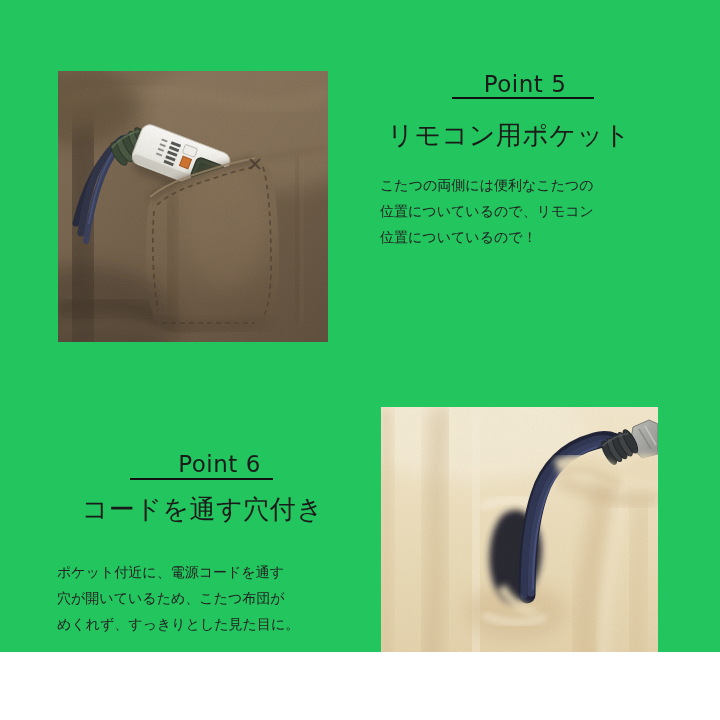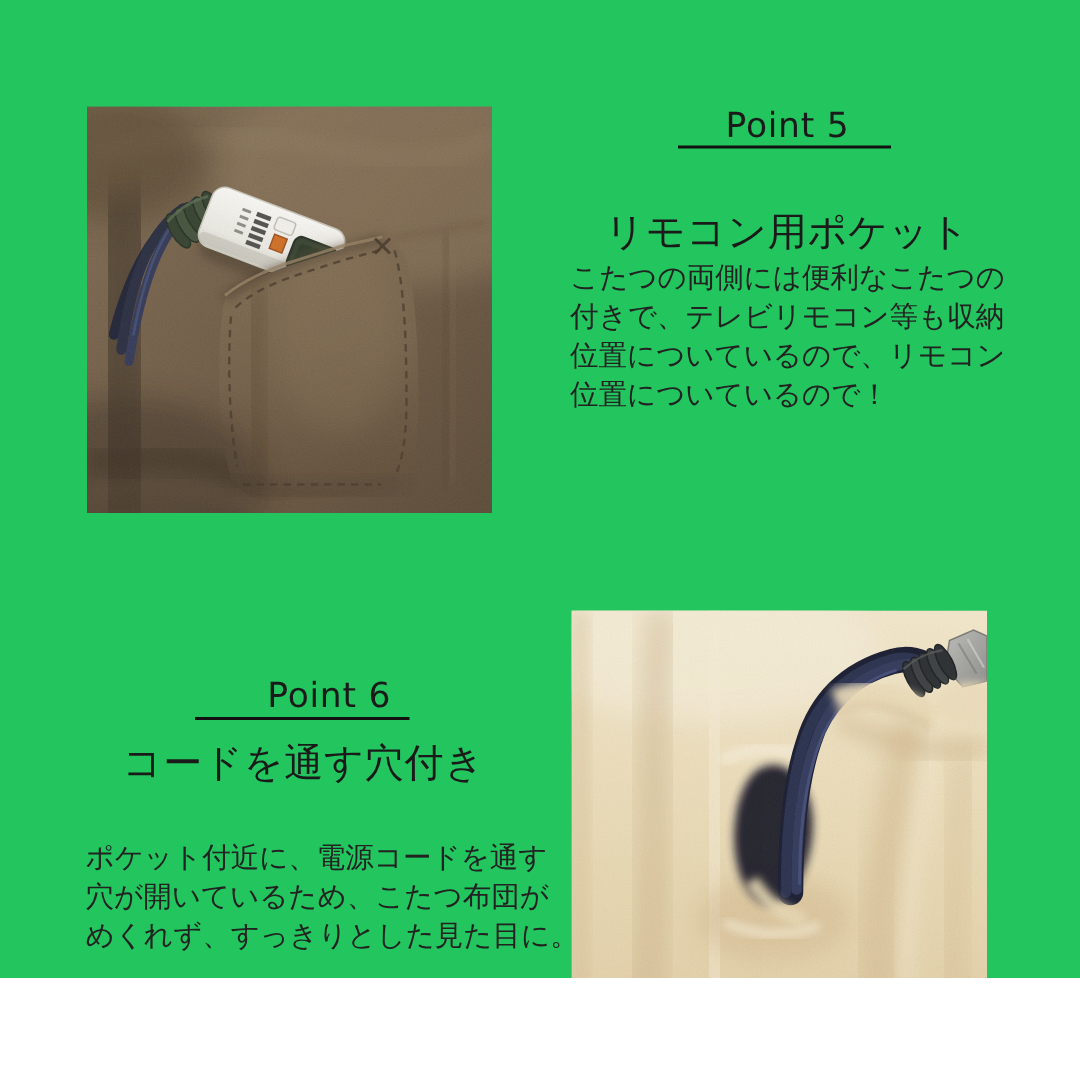--- a/index.html
+++ b/index.html
@@ -25,21 +25,21 @@
   }
   .pt-title{
     font-size:26px;
     line-height:34px;
     text-align:center;
     color:#1a1a1a;
     letter-spacing:0.5px;
     white-space:nowrap;
   }
   .pt-body{
-    font-size:19px;
+    font-size:14px;
     line-height:26px;
     color:#222222;
     letter-spacing:0px;
     white-space:nowrap;
   }
   .photo{display:block;}
   svg{display:block;}
 </style>
 </head>
 <body>
@@ -150,24 +150,23 @@
         <path d="M96,248 C120,258 180,260 210,250" stroke="#33261a" stroke-width="6" fill="none" opacity="0.45" filter="url(#b6)"></path>
       </g>
 
       <ellipse cx="28" cy="252" rx="90" ry="58" fill="#2d2013" opacity="0.45" filter="url(#b10)"></ellipse>
       <rect x="0" y="0" width="270" height="271" filter="url(#noise1)" opacity="0.8"></rect>
     </svg>
   </div>
 
   <div class="abs pt-label" style="left:380px;top:72px;width:290px;">Point 5</div>
   <div class="abs pt-underline" style="left:452px;top:97px;width:142px;"></div>
-  <div class="abs pt-title" style="left:380px;top:118px;width:290px;margin-top:20px;">リモコン用ポケット</div>
+  <div class="abs pt-title" style="left:364px;top:118px;width:290px;">リモコン用ポケット</div>
   <div class="abs pt-body" style="left:380px;top:172px;">
     <div>こたつの両側には便利なこたつの</div>
-    <div>付きで、テレビリモコン等も収納</div>
     <div>位置についているので、リモコン</div>
     <div>位置についているので！</div>
   </div>
 
   <div class="abs pt-label" style="left:72px;top:452px;width:295px;">Point 6</div>
   <div class="abs pt-underline" style="left:130px;top:478px;width:143px;"></div>
   <div class="abs pt-title" style="left:55px;top:492px;width:295px;">コードを通す穴付き</div>
   <div class="abs pt-body" style="left:57px;top:559px;">
     <div>ポケット付近に、電源コードを通す</div>
     <div>穴が開いているため、こたつ布団が</div>

